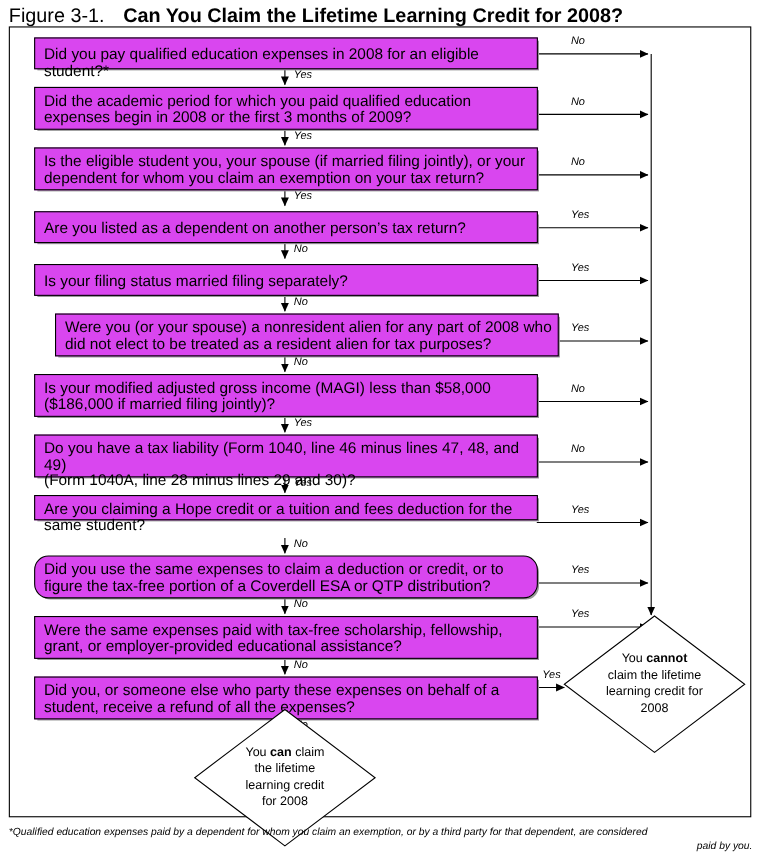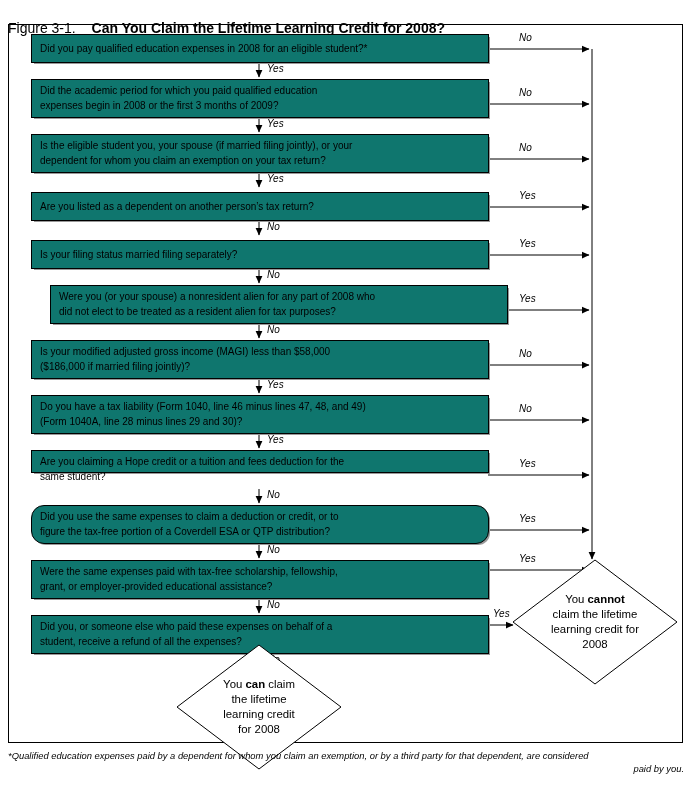--- a/index.html
+++ b/index.html
@@ -15,25 +15,25 @@
     position: relative;
     width: 692px;
     height: 785px;
     overflow: hidden;
     background: #ffffff;
   }
   
   #title-row {
     position: absolute;
     left: 8px;
-    top: 20px;
+    top: 4px;
     width: 660px;
     height: 18px;
     white-space: nowrap;
-    font-size: 14px;
+    font-size: 18px;
   }
   #fig-label {
     font-weight: normal;
   }
   #fig-title {
     font-weight: bold;
     margin-left: 12px;
   }
   
   #frame {
@@ -43,22 +43,22 @@
     width: 675px;
     height: 719px;
     border: 1px solid #000000;
     box-sizing: border-box;
   }
   
   .qbox {
     position: absolute;
     box-sizing: border-box;
     border: 1px solid #000000;
-    background: #0f766e;
-    font-size: 10px;
+    background: #d946ef;
+    font-size: 14px;
     line-height: 14.5px;
     padding: 4px 0 0 8px;
     box-shadow: 2px 2px 0 -1px #999999;
   }
   .qbox.one-line {
     padding-top: 7px;
   }
   
   .diamond-wrap {
     position: absolute;
@@ -215,21 +215,21 @@
       <div>Did you use the same expenses to claim a deduction or credit, or to</div>
       <div>figure the tax-free portion of a Coverdell ESA or QTP distribution?</div>
     </div>
 
     <div class="qbox" style="left:22px; top:535px; width:458px; height:39px;">
       <div>Were the same expenses paid with tax-free scholarship, fellowship,</div>
       <div>grant, or employer-provided educational assistance?</div>
     </div>
 
     <div class="qbox" style="left:22px; top:590px; width:458px; height:39px;">
-      <div>Did you, or someone else who paid these expenses on behalf of a</div>
+      <div>Did you, or someone else who party these expenses on behalf of a</div>
       <div>student, receive a refund of all the expenses?</div>
     </div>
 
     <span class="edge-label" style="left:258px; top:38px;">Yes</span>
     <span class="edge-label" style="left:258px; top:93px;">Yes</span>
     <span class="edge-label" style="left:258px; top:148px;">Yes</span>
     <span class="edge-label" style="left:258px; top:196px;">No</span>
     <span class="edge-label" style="left:258px; top:244px;">No</span>
     <span class="edge-label" style="left:258px; top:299px;">No</span>
     <span class="edge-label" style="left:258px; top:354px;">Yes</span>

